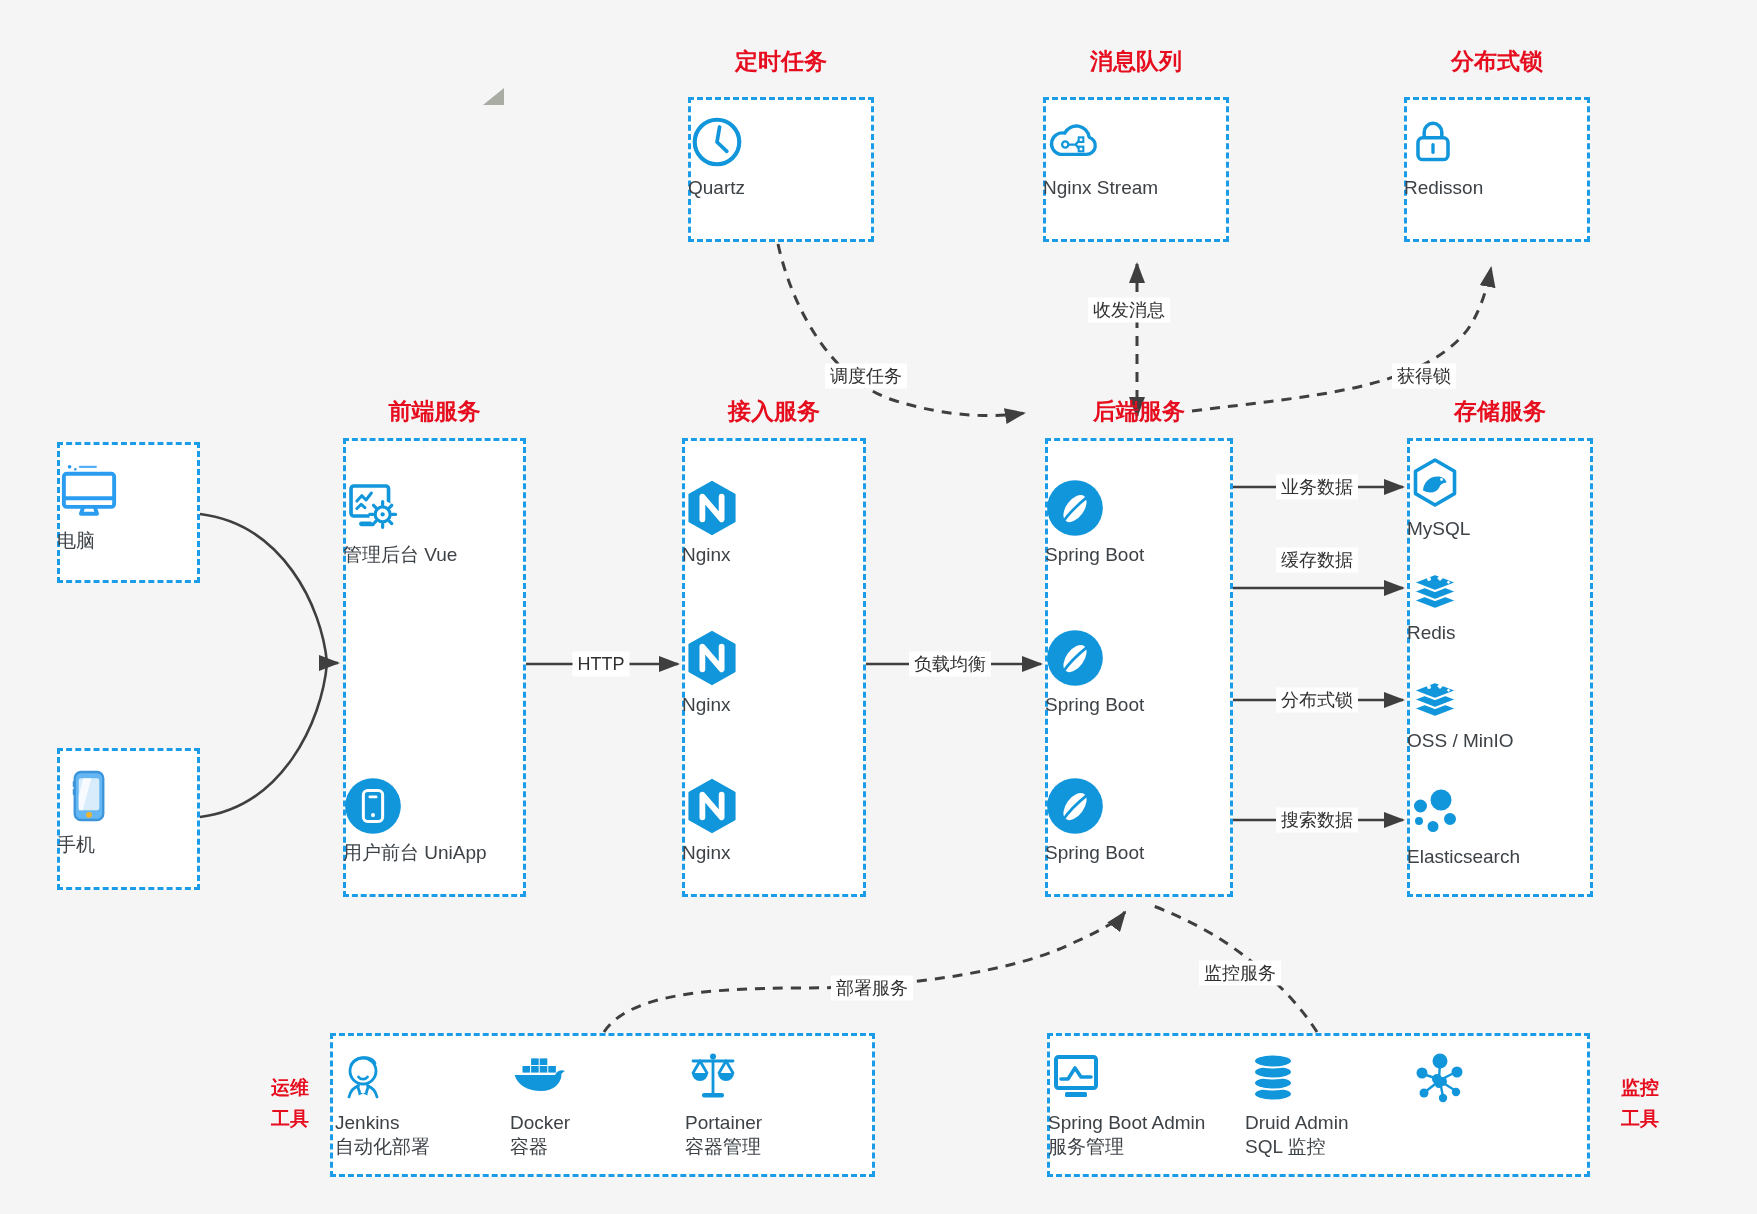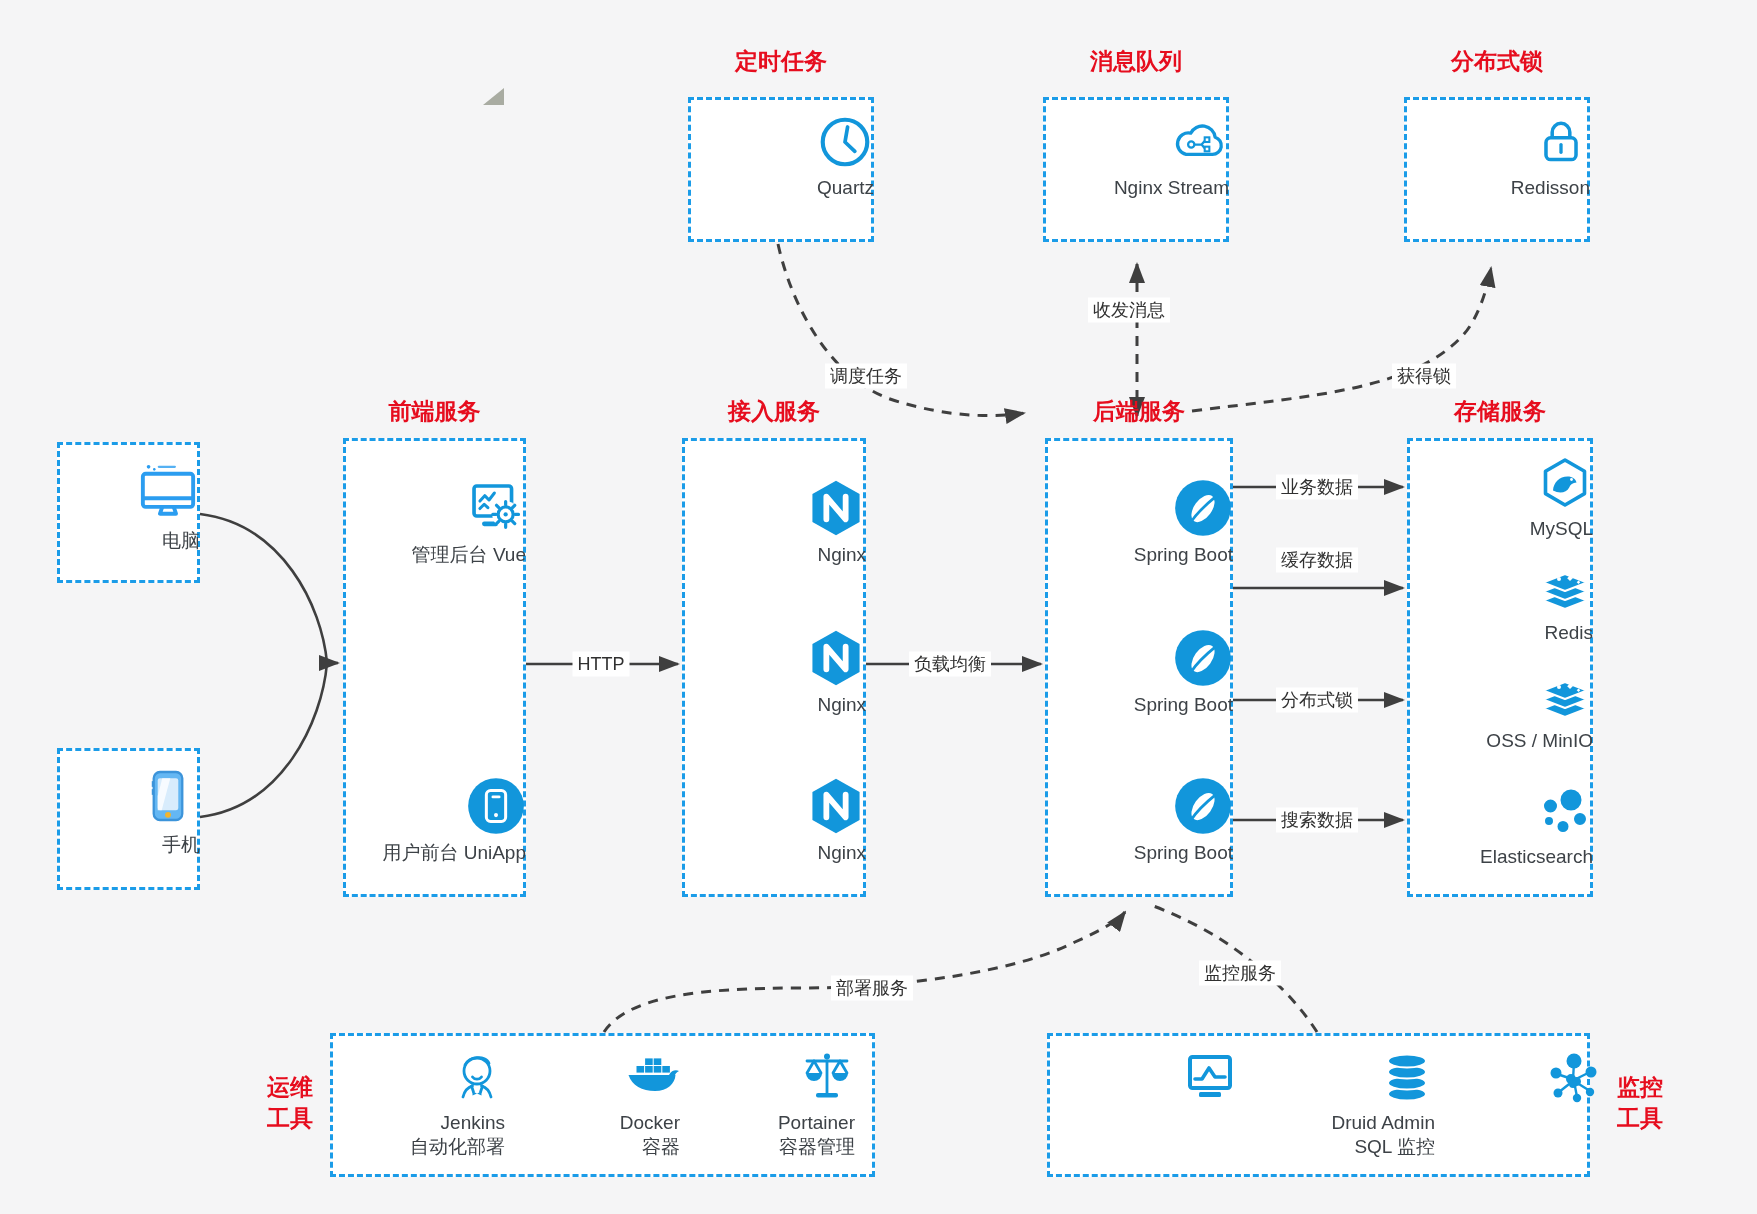--- a/index.html
+++ b/index.html
@@ -13,24 +13,24 @@
     border:3px dashed #1b9ce8;box-sizing:border-box;
     z-index:2;
   }
   .gtitle{
     position:absolute;z-index:6;text-align:center;
     font-size:23px;font-weight:bold;color:#e60d1e;
     white-space:nowrap;
   }
   .sidelabel{
     position:absolute;z-index:6;text-align:center;
-    font-size:23px;font-weight:bold;color:#e60d1e;line-height:31px;
+    font-size:19px;font-weight:bold;color:#e60d1e;line-height:31px;
     white-space:nowrap;
   }
-  .item{position:absolute;text-align:right;z-index:6;}
+  .item{position:absolute;text-align:left;z-index:6;}
   .item svg{display:inline-block;vertical-align:top;}
   .ilabel{
     font-size:19px;color:#3d4247;margin-top:5px;line-height:24px;
     white-space:nowrap;
   }
   .elabel{
     position:absolute;z-index:8;transform:translate(-50%,-50%);
     background:#ffffff;color:#303030;font-size:18px;
     padding:1px 5px;white-space:nowrap;line-height:23px;
   }
@@ -404,20 +404,24 @@
     <div class="ilabel">
       <div>Portainer</div>
       <div>容器管理</div>
     </div>
   </div>
 
   <div class="item" style="left:1048px;top:1050px;width:190px">
     <svg width="56" height="56" viewBox="0 0 56 56">
         <use href="#sym-sba"></use>
       </svg>
+    <div class="ilabel">
+      <div>Spring Boot Admin</div>
+      <div>服务管理</div>
+    </div>
   </div>
   <div class="item" style="left:1245px;top:1050px;width:190px">
     <svg width="56" height="56" viewBox="0 0 56 56">
         <use href="#sym-db"></use>
       </svg>
     <div class="ilabel">
       <div>Druid Admin</div>
       <div>SQL 监控</div>
     </div>
   </div>

